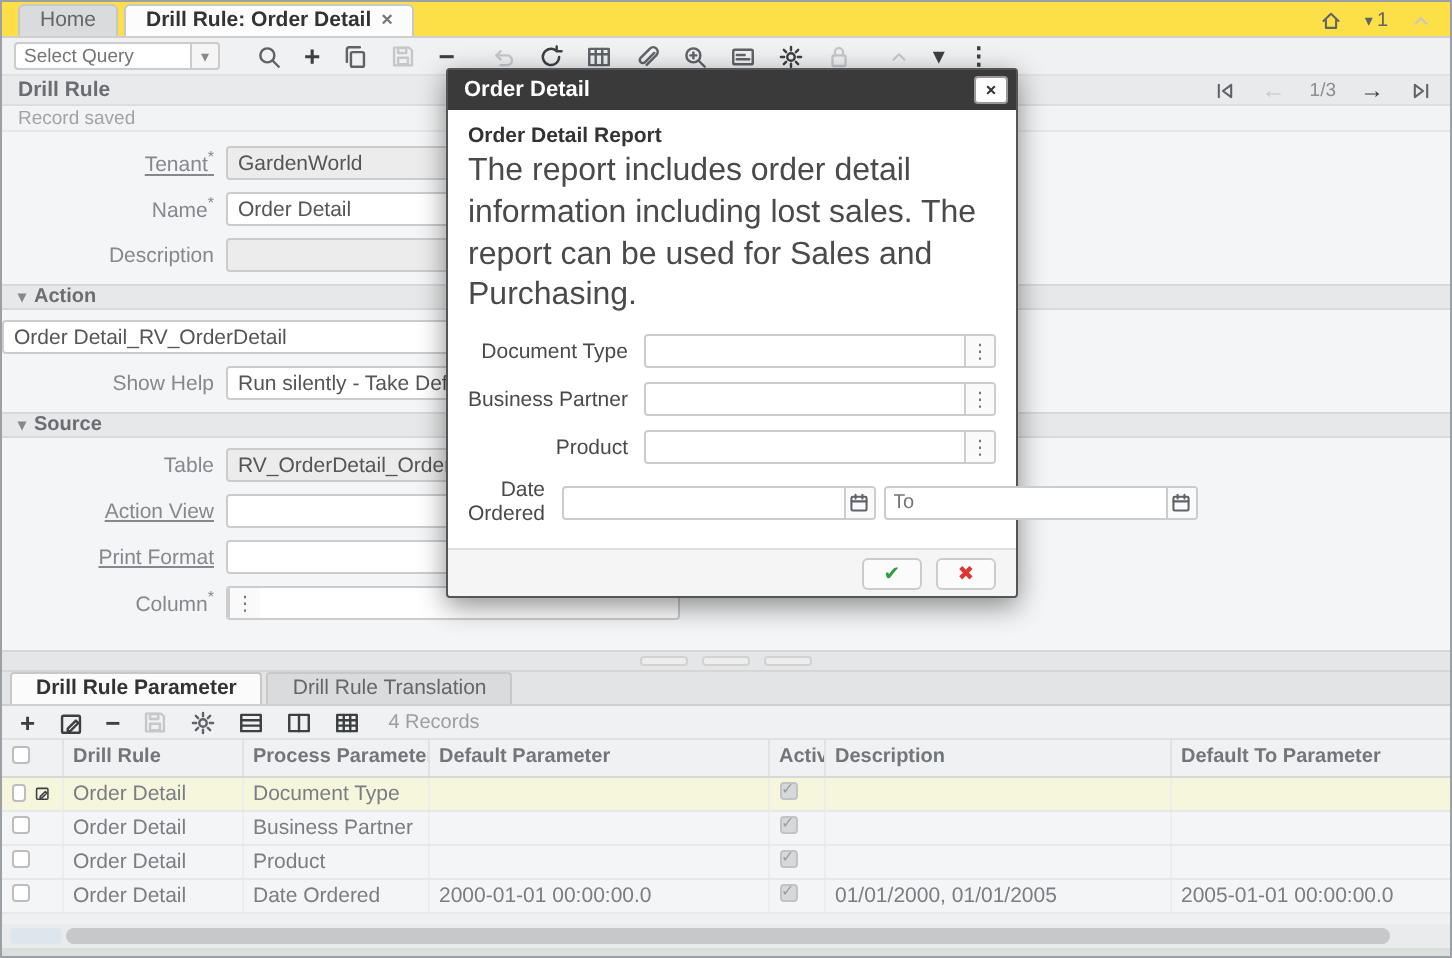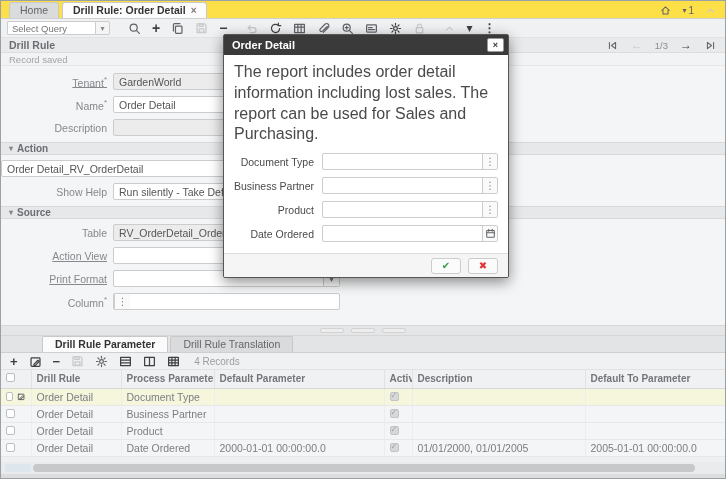--- a/index.html
+++ b/index.html
@@ -69,21 +69,21 @@
   
   .splitter{ height:11px; background:#e5e6e7; border-top:1px solid #d6d6d6; border-bottom:1px solid #d6d6d6;
              display:flex; align-items:center; justify-content:center; gap:7px;}
   .grip{ width:24px; height:5px; background:#ededee; border:1px solid #d2d2d2; border-radius:2px; cursor:row-resize;}
 
   
   .btabs{ height:17px; background:#e3e4e5; display:flex; align-items:flex-end; padding:2px 0 0 4px;
           border-bottom:1px solid #cfcfcf;}
   .btab{ font-size:10.5px; color:#666; background:#dadbdc; border:1px solid #c8c8c8; border-bottom:none;
          border-radius:2px 2px 0 0; padding:1px 12px 2px 12px; margin-right:2px;}
-  .btab.active{ background:#fbfbfc; color:#333; font-weight:bold;margin-left:37px;}
+  .btab.active{ background:#fbfbfc; color:#333; font-weight:bold;}
   .btoolbar{ height:17px; background:#f0f1f2; border-bottom:1px solid #e2e2e2; display:flex;
              align-items:center; gap:9px; padding:0 8px;}
   .reccount{ color:#9a9ea2; font-size:10px; margin-left:4px;}
 
   
   table.grid{ width:726px; border-collapse:collapse; table-layout:fixed; font-size:10.5px;}
   table.grid th{ height:18px; background:#f0f1f2; color:#72767a; font-weight:bold; text-align:left;
                  padding:0 5px; border-bottom:1px solid #d8d8d8; border-right:1px solid #e2e2e2;
                  font-size:10px; overflow:hidden; white-space:nowrap;}
   table.grid td{ height:17px; background:#f4f5f6; color:#7a7e82; padding:0 5px;
@@ -548,20 +548,21 @@
     <span class="hthumb"></span>
   </div>
   <div class="bstrip"></div>
 
   <div class="modal">
     <div class="mhdr">
       <span>Order Detail</span>
       <span class="mclose">×</span>
     </div>
     <div class="mbody">
+      <div class="mhead">Order Detail Report</div>
       <div class="mdesc">The report includes order detail information including lost sales. The report can be used for Sales and Purchasing.</div>
 
       <div class="mrow">
         <span class="mlbl">Document Type</span>
         <div class="minput">
           <input style="">
           <span class="sbtn">⋮</span>
         </div>
       </div>
 
@@ -585,20 +586,28 @@
         <span class="mlbl">Date Ordered</span>
         <div class="mdates">
           <div class="minput">
             <input style="">
             <span class="sbtn">
                 <svg class="ic sm">
                   <use href="#i-cal"></use>
                 </svg>
               </span>
           </div>
+          <div class="minput">
+            <input placeholder="To" style="">
+            <span class="sbtn">
+                <svg class="ic sm">
+                  <use href="#i-cal"></use>
+                </svg>
+              </span>
+          </div>
         </div>
       </div>
     </div>
     <div class="mfoot">
       <span class="mbtn ok">
           <span>✔</span>
         </span>
       <span class="mbtn cancel">
           <span>✖</span>
         </span>

